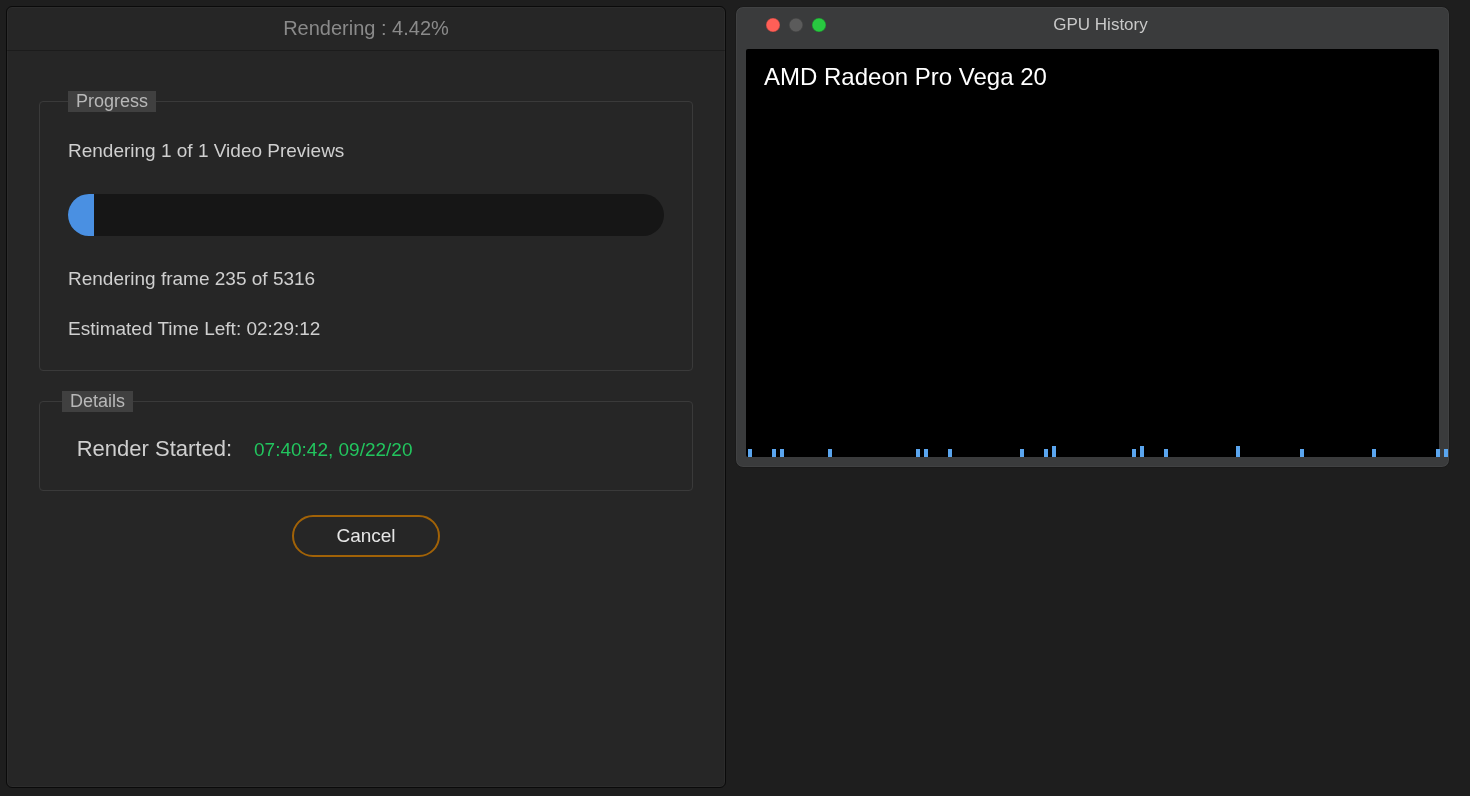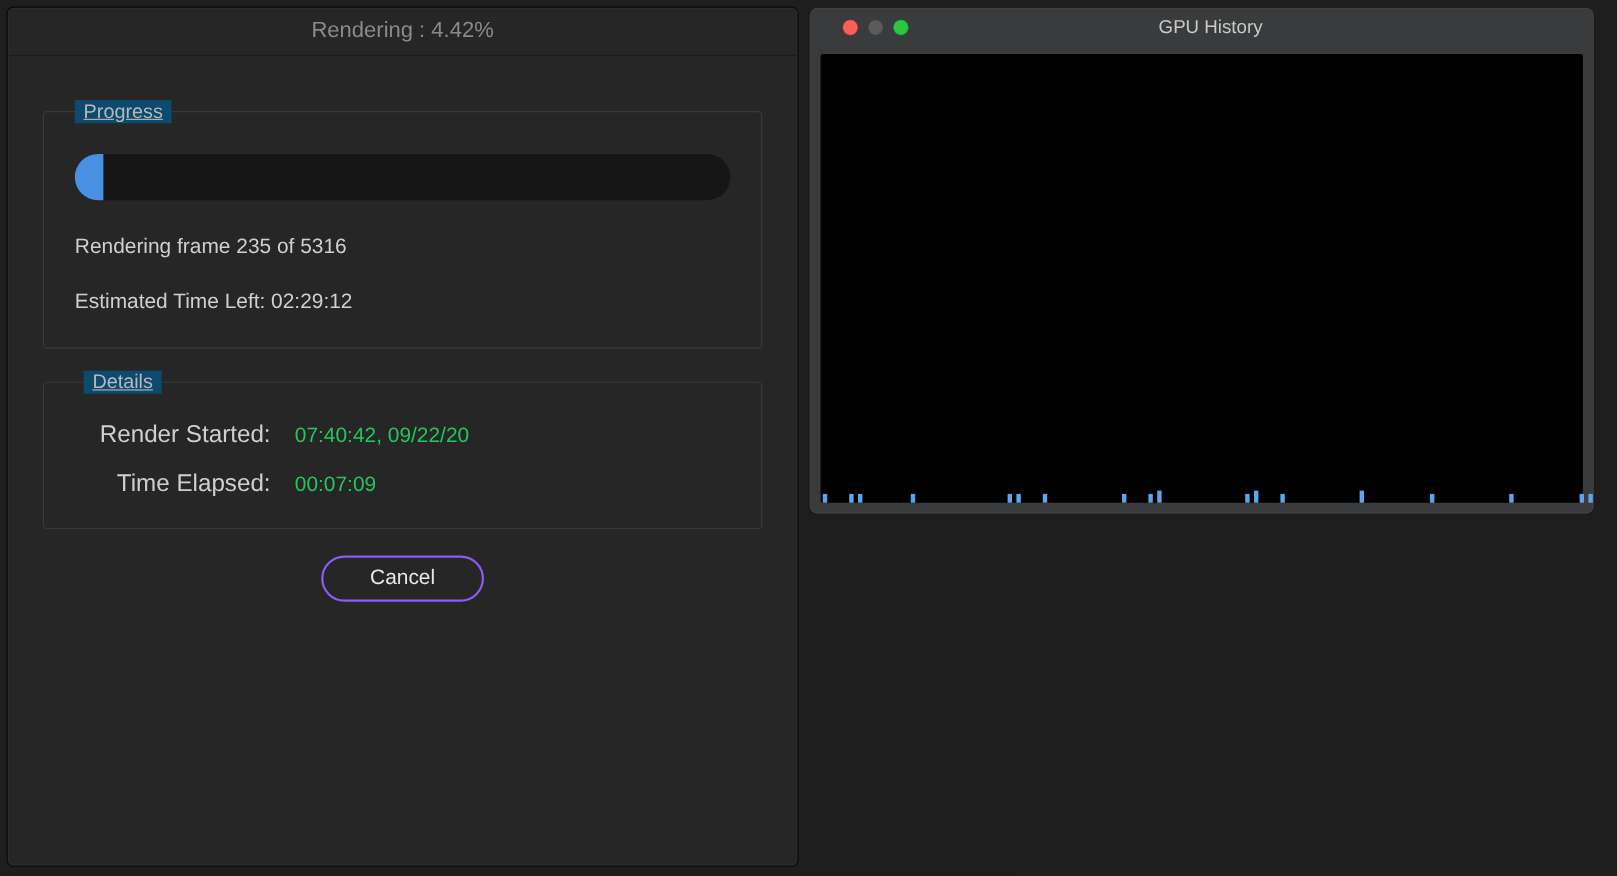--- a/index.html
+++ b/index.html
@@ -40,22 +40,21 @@
     border: 1px solid #3a3a3a;
     border-radius: 4px;
     margin: 40px 32px 0 32px;
     padding: 28px 28px 30px 28px;
     position: relative;
   }
   fieldset.group legend {
     padding: 0 8px;
     font-size: 18px;
     color: #b8b8b8;
-    background: #0c4a6e;
-    text-decoration: underline;
+    background: #404040;
   }
 
   .progress-text {
     font-size: 19px;
     color: #cfcfcf;
     margin-bottom: 32px;
   }
   .progress-text.secondary { margin-top: 32px; margin-bottom: 0; }
   .progress-text.tertiary { margin-top: 28px; margin-bottom: 0; }
 
@@ -108,21 +107,21 @@
     color: #22c55e;
   }
 
   .button-row {
     display: flex;
     justify-content: center;
     margin-top: 24px;
   }
   button.cancel {
     background: transparent;
-    border: 2px solid #8b5cf6;
+    border: 2px solid #a16207;
     color: #e6e6e6;
     font-size: 19px;
     padding: 8px 42px;
     border-radius: 24px;
     cursor: pointer;
   }
 
   
   .gpu-window {
     position: absolute;
@@ -197,58 +196,56 @@
 
 <div class="render-dialog">
 
   <div class="titlebar">
     <span>Rendering : 4.42%</span>
   </div>
 
   <fieldset class="group">
     <legend>Progress</legend>
 
+    <div class="progress-text">Rendering 1 of 1 Video Previews</div>
 
     <div class="progress-track">
       <div class="progress-fill" id="progress-fill" style="width: 4.42%;"></div>
     </div>
 
     <div class="progress-text secondary">Rendering frame 235 of 5316</div>
     <div class="progress-text tertiary">Estimated Time Left: 02:29:12</div>
   </fieldset>
 
 
-  <fieldset class="group" style="margin-top:20px; padding:24px 28px 28px 36px;">
+  <fieldset class="group" style="margin-top:20px; padding:24px 28px 28px 22px;">
     <legend>Details</legend>
 
     <div class="details-row">
       <div class="details-label">Render Started:</div>
       <div class="details-value">07:40:42, 09/22/20</div>
-    </div>
-    <div class="details-row">
-      <div class="details-label">Time Elapsed:</div>
-      <div class="details-value">00:07:09</div>
     </div>
   </fieldset>
 
   <div class="button-row">
     <button class="cancel">Cancel</button>
   </div>
 </div>
 
 <div class="gpu-window">
   <div class="gpu-titlebar">
     <div class="traffic-lights">
       <span class="tl-close"></span>
       <span class="tl-min"></span>
       <span class="tl-zoom"></span>
     </div>
     <span>GPU History</span>
   </div>
   <div class="gpu-body">
+    <div class="gpu-name">AMD Radeon Pro Vega 20</div>
     <div class="gpu-graph" id="gpu-graph">
         <div class="bar" style="height: 8px;"></div>
         <div class="gap"></div>
         <div class="bar" style="height: 0px; visibility: hidden;"></div>
         <div class="gap"></div>
         <div class="bar" style="height: 0px; visibility: hidden;"></div>
         <div class="gap"></div>
         <div class="bar" style="height: 8px;"></div>
         <div class="gap"></div>
         <div class="bar" style="height: 8px;"></div>

